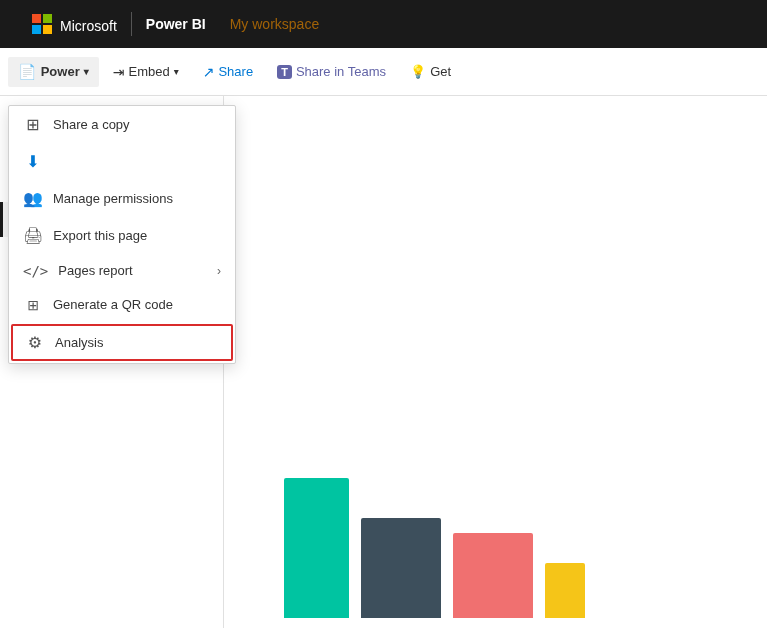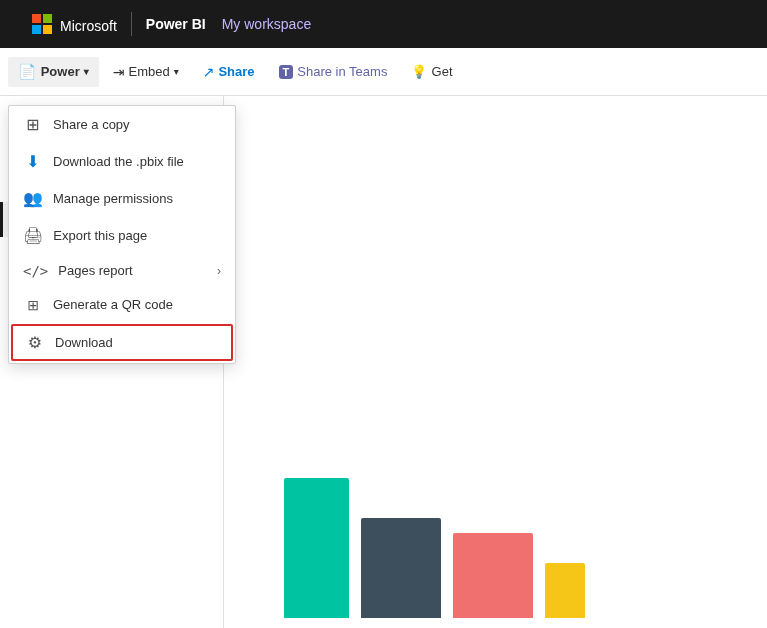--- a/index.html
+++ b/index.html
@@ -26,23 +26,23 @@
       grid-template-rows: 1fr 1fr;
       width: 20px;
       height: 20px;
       gap: 2px;
     }
     .ms-logo-grid div:nth-child(1) { background: #f25022; }
     .ms-logo-grid div:nth-child(2) { background: #7fba00; }
     .ms-logo-grid div:nth-child(3) { background: #00a4ef; }
     .ms-logo-grid div:nth-child(4) { background: #ffb900; }
     .ms-text { color: #fff; font-size: 14px; font-weight: 300; }
-    .power-bi-text { color: #fff; font-size: 14px; font-weight: 700; margin-right: 6px; }
+    .power-bi-text { color: #fff; font-size: 14px; font-weight: 700; margin-right: 14px; }
     .divider-v { width: 1px; height: 24px; background: #555; margin: 0 4px; }
-    .workspace-text { color: #c4b5fd; font-size: 14px; text-align: right; }
+    .workspace-text { color: #a16207; font-size: 14px; text-align: right; }
 
     
     .toolbar {
       display: flex;
       align-items: center;
       background: #fff;
       height: 48px;
       border-bottom: 1px solid #e0e0e0;
       padding: 0 8px;
       gap: 4px;
@@ -195,21 +195,20 @@
 
     <div class="file-dropdown-panel">
 
       <div class="dropdown-item">
         <span class="item-icon">⊞</span>
         <span>Share a copy</span>
       </div>
 
       <div class="dropdown-item">
         <span class="item-icon" style="color:#0078d4;">⬇</span>
-        <span>Download the .pbix file</span>
       </div>
 
       <div class="dropdown-item">
         <span class="item-icon">👥</span>
         <span>Manage permissions</span>
       </div>
 
       <div class="dropdown-item">
         <span class="item-icon">🖨</span>
         <span>Export this page</span>
@@ -223,35 +222,35 @@
         <span class="arrow-right">›</span>
       </div>
 
       <div class="dropdown-item">
         <span class="item-icon" style="font-size:14px;">⊞</span>
         <span>Generate a QR code</span>
       </div>
 
       <div class="dropdown-item settings-item">
         <span class="item-icon">⚙</span>
-        <span>Download</span>
+        <span>Analysis</span>
       </div>
 
     </div>
   </div>
 
   <button class="toolbar-btn">
     <span style="font-size:14px; color:#333;">⇥</span>
     <span>Embed</span>
     <span style="font-size:10px;">▾</span>
   </button>
 
   <button class="toolbar-btn">
     <span style="font-size:14px; color:#0078d4;">↗</span>
-    <span style="color:#0078d4;font-weight:bold;">Share</span>
+    <span style="color:#0078d4;">Share</span>
   </button>
 
   <button class="toolbar-btn chat-teams-btn">
     <span style="font-size:14px; background:#6264a7; color:white; border-radius:3px; padding:1px 4px; font-size:11px; font-weight:bold;">T</span>
     <span>Share in Teams</span>
   </button>
 
   <button class="toolbar-btn">
     <span>💡</span>
     <span>Get</span>

